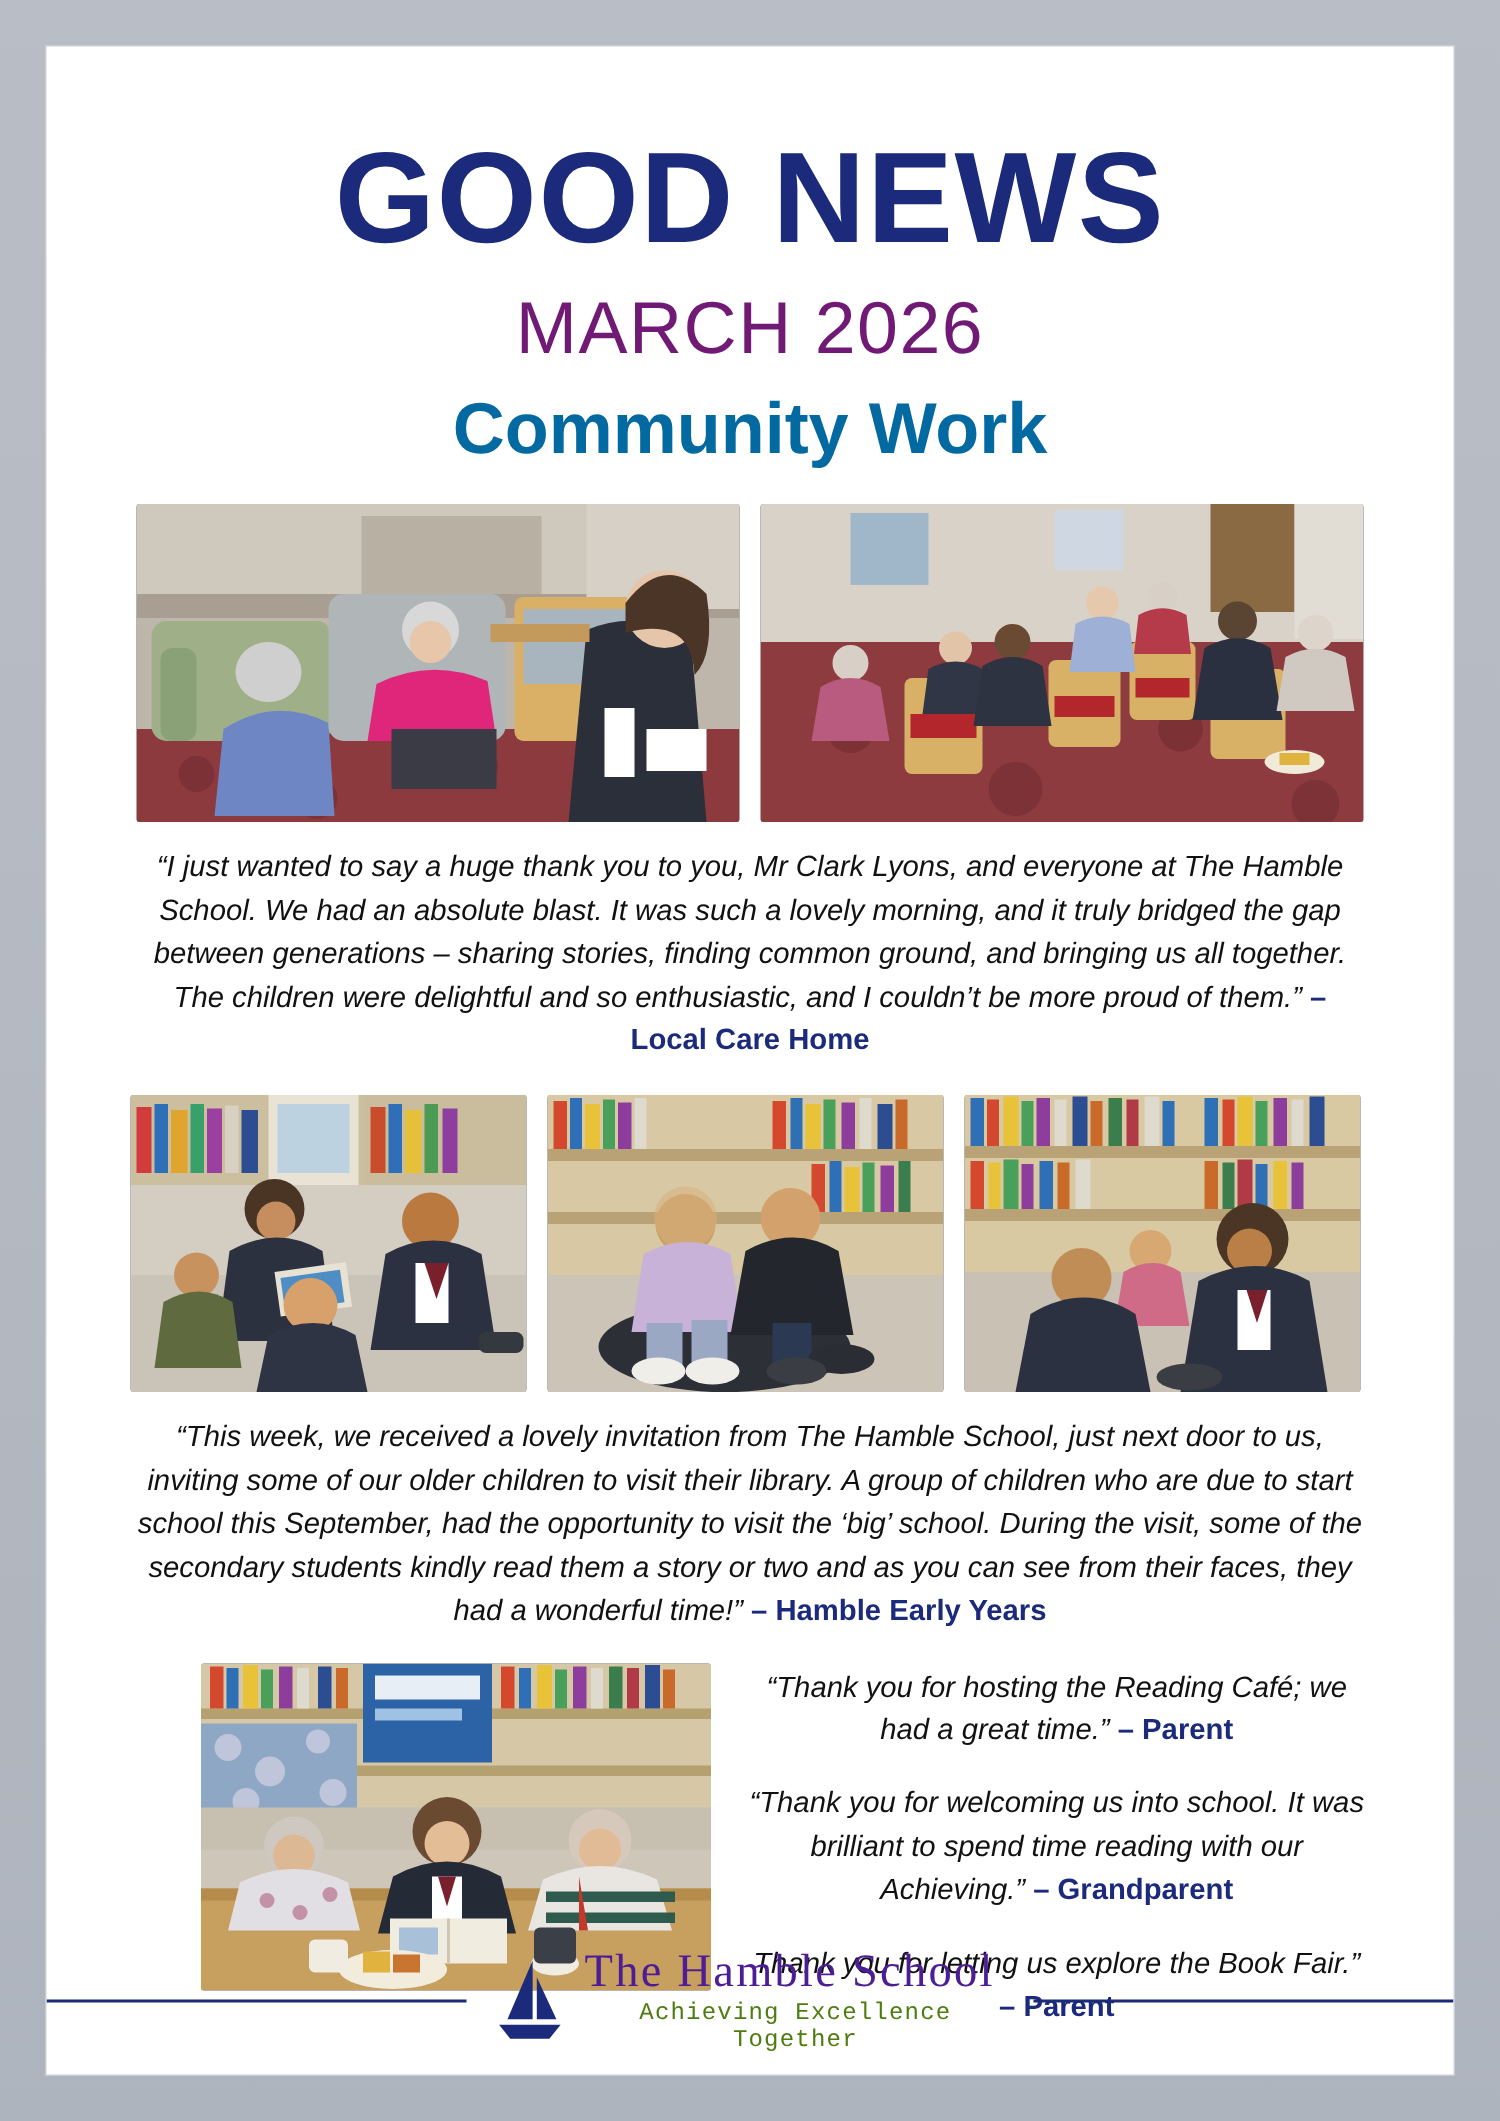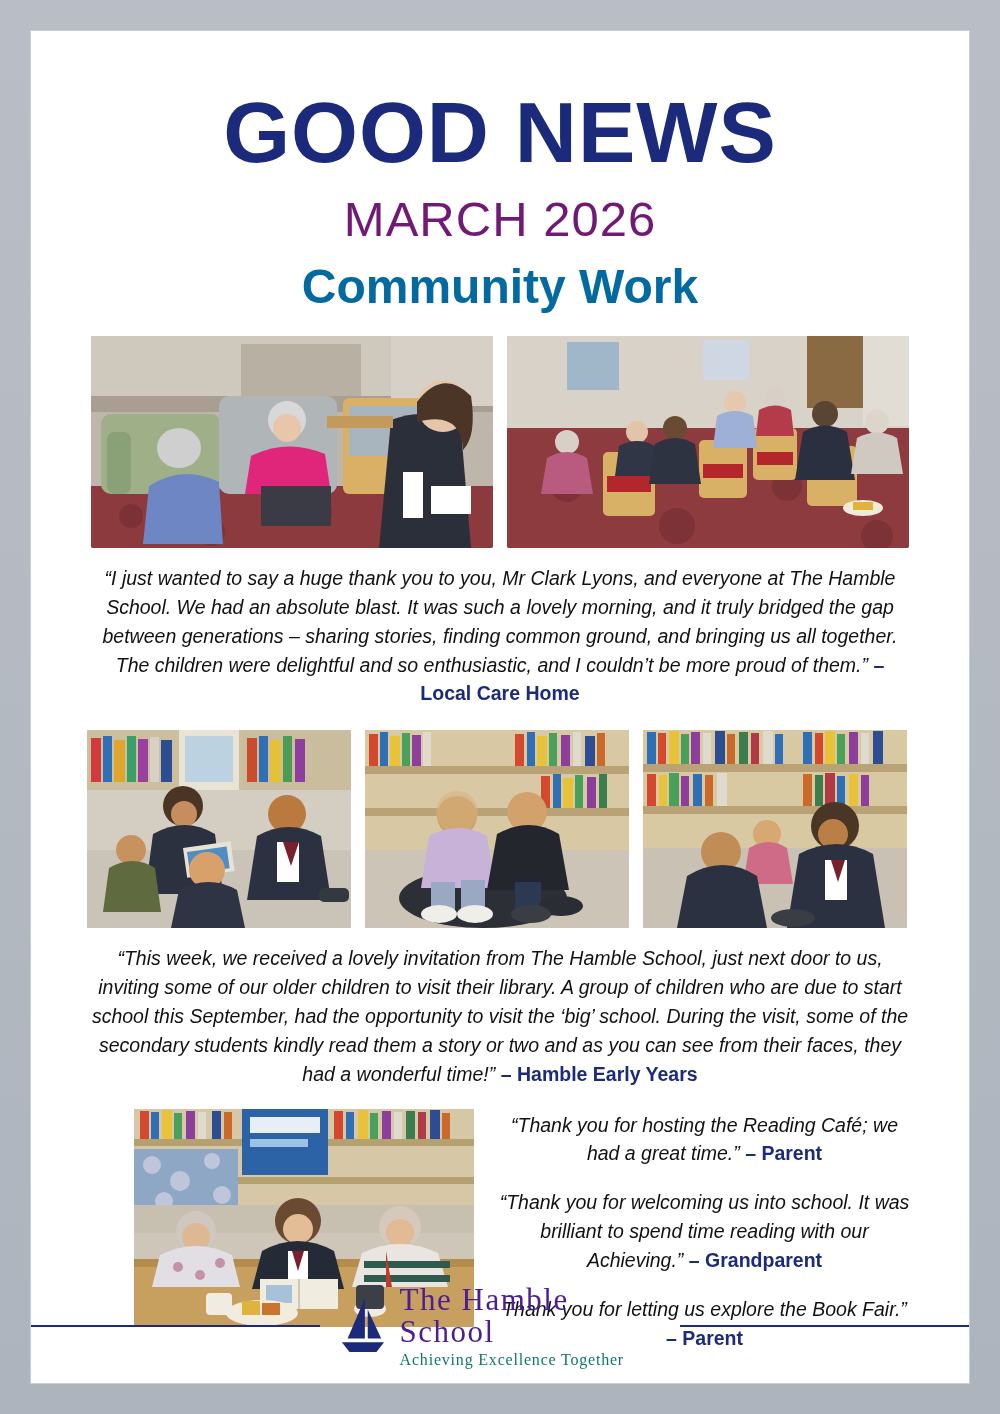--- a/index.html
+++ b/index.html
@@ -127,25 +127,26 @@
   .logo-mark { width: 52px; height: 62px; }
   .logo-text { text-align: left; }
   .logo-name {
     font-family: Liberation Serif, serif;
     font-size: 31px;
     letter-spacing: 1.5px;
     color: #4c1d95;
     line-height: 1.05;
   }
   .logo-tag {
-    font-family: Liberation Serif, serif;
+    font-family: Liberation Mono, monospace;
     font-size: 16px;
     letter-spacing: 0.8px;
-    color: #0f766e;
+    color: #4d7c0f;
     margin-top: 2px;
+    text-align: center;
   }
 </style>
 </head>
 <body>
 
 <div class="poster-frame">
   <div class="poster">
 
     <div>
       <div class="title-main">GOOD NEWS</div>

